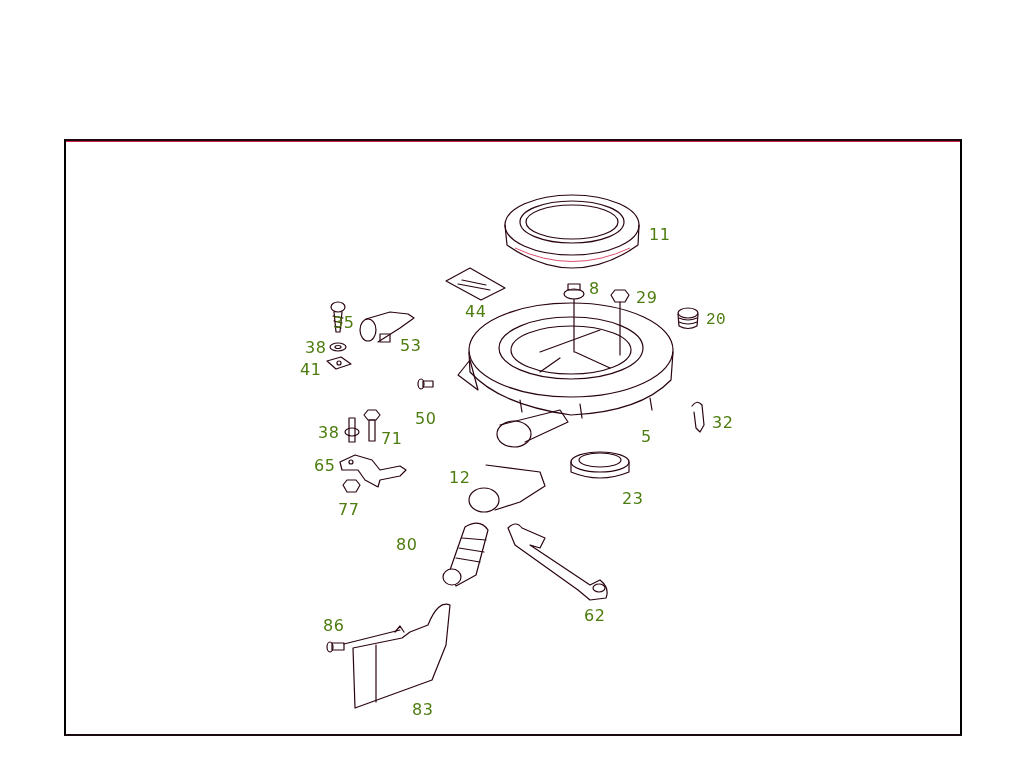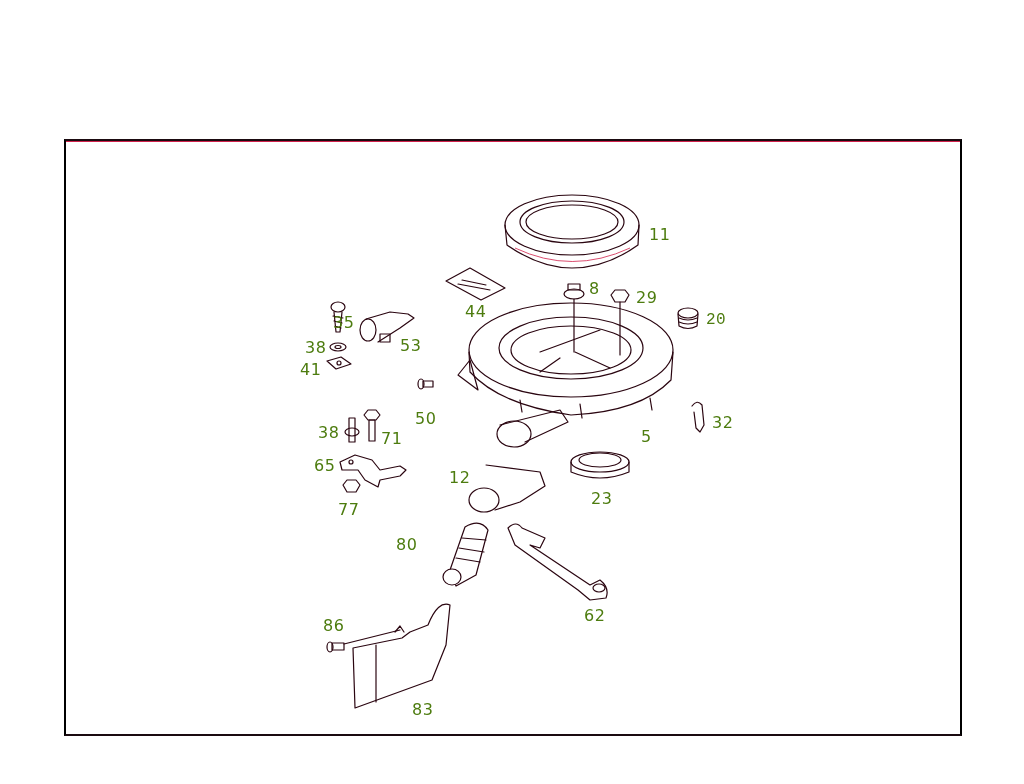--- a/index.html
+++ b/index.html
@@ -153,18 +153,18 @@
 <span class="lbl" style="left:400px;top:338px;">53</span>
 <span class="lbl" style="left:305px;top:340px;">38</span>
 <span class="lbl" style="left:300px;top:362px;">41</span>
 <span class="lbl" style="left:415px;top:399px;margin-top:12px;">50</span>
 <span class="lbl" style="left:712px;top:415px;">32</span>
 <span class="lbl" style="left:318px;top:425px;">38</span>
 <span class="lbl" style="left:381px;top:431px;">71</span>
 <span class="lbl" style="left:641px;top:429px;">5</span>
 <span class="lbl" style="left:314px;top:458px;">65</span>
 <span class="lbl" style="left:449px;top:470px;">12</span>
-<span class="lbl" style="left:591px;top:491px;">23</span>
+<span class="lbl" style="left:622px;top:491px;">23</span>
 <span class="lbl" style="left:338px;top:502px;">77</span>
 <span class="lbl" style="left:396px;top:537px;">80</span>
 <span class="lbl" style="left:584px;top:608px;">62</span>
 <span class="lbl" style="left:323px;top:618px;">86</span>
 <span class="lbl" style="left:412px;top:702px;">83</span>
 
 </body></html>

